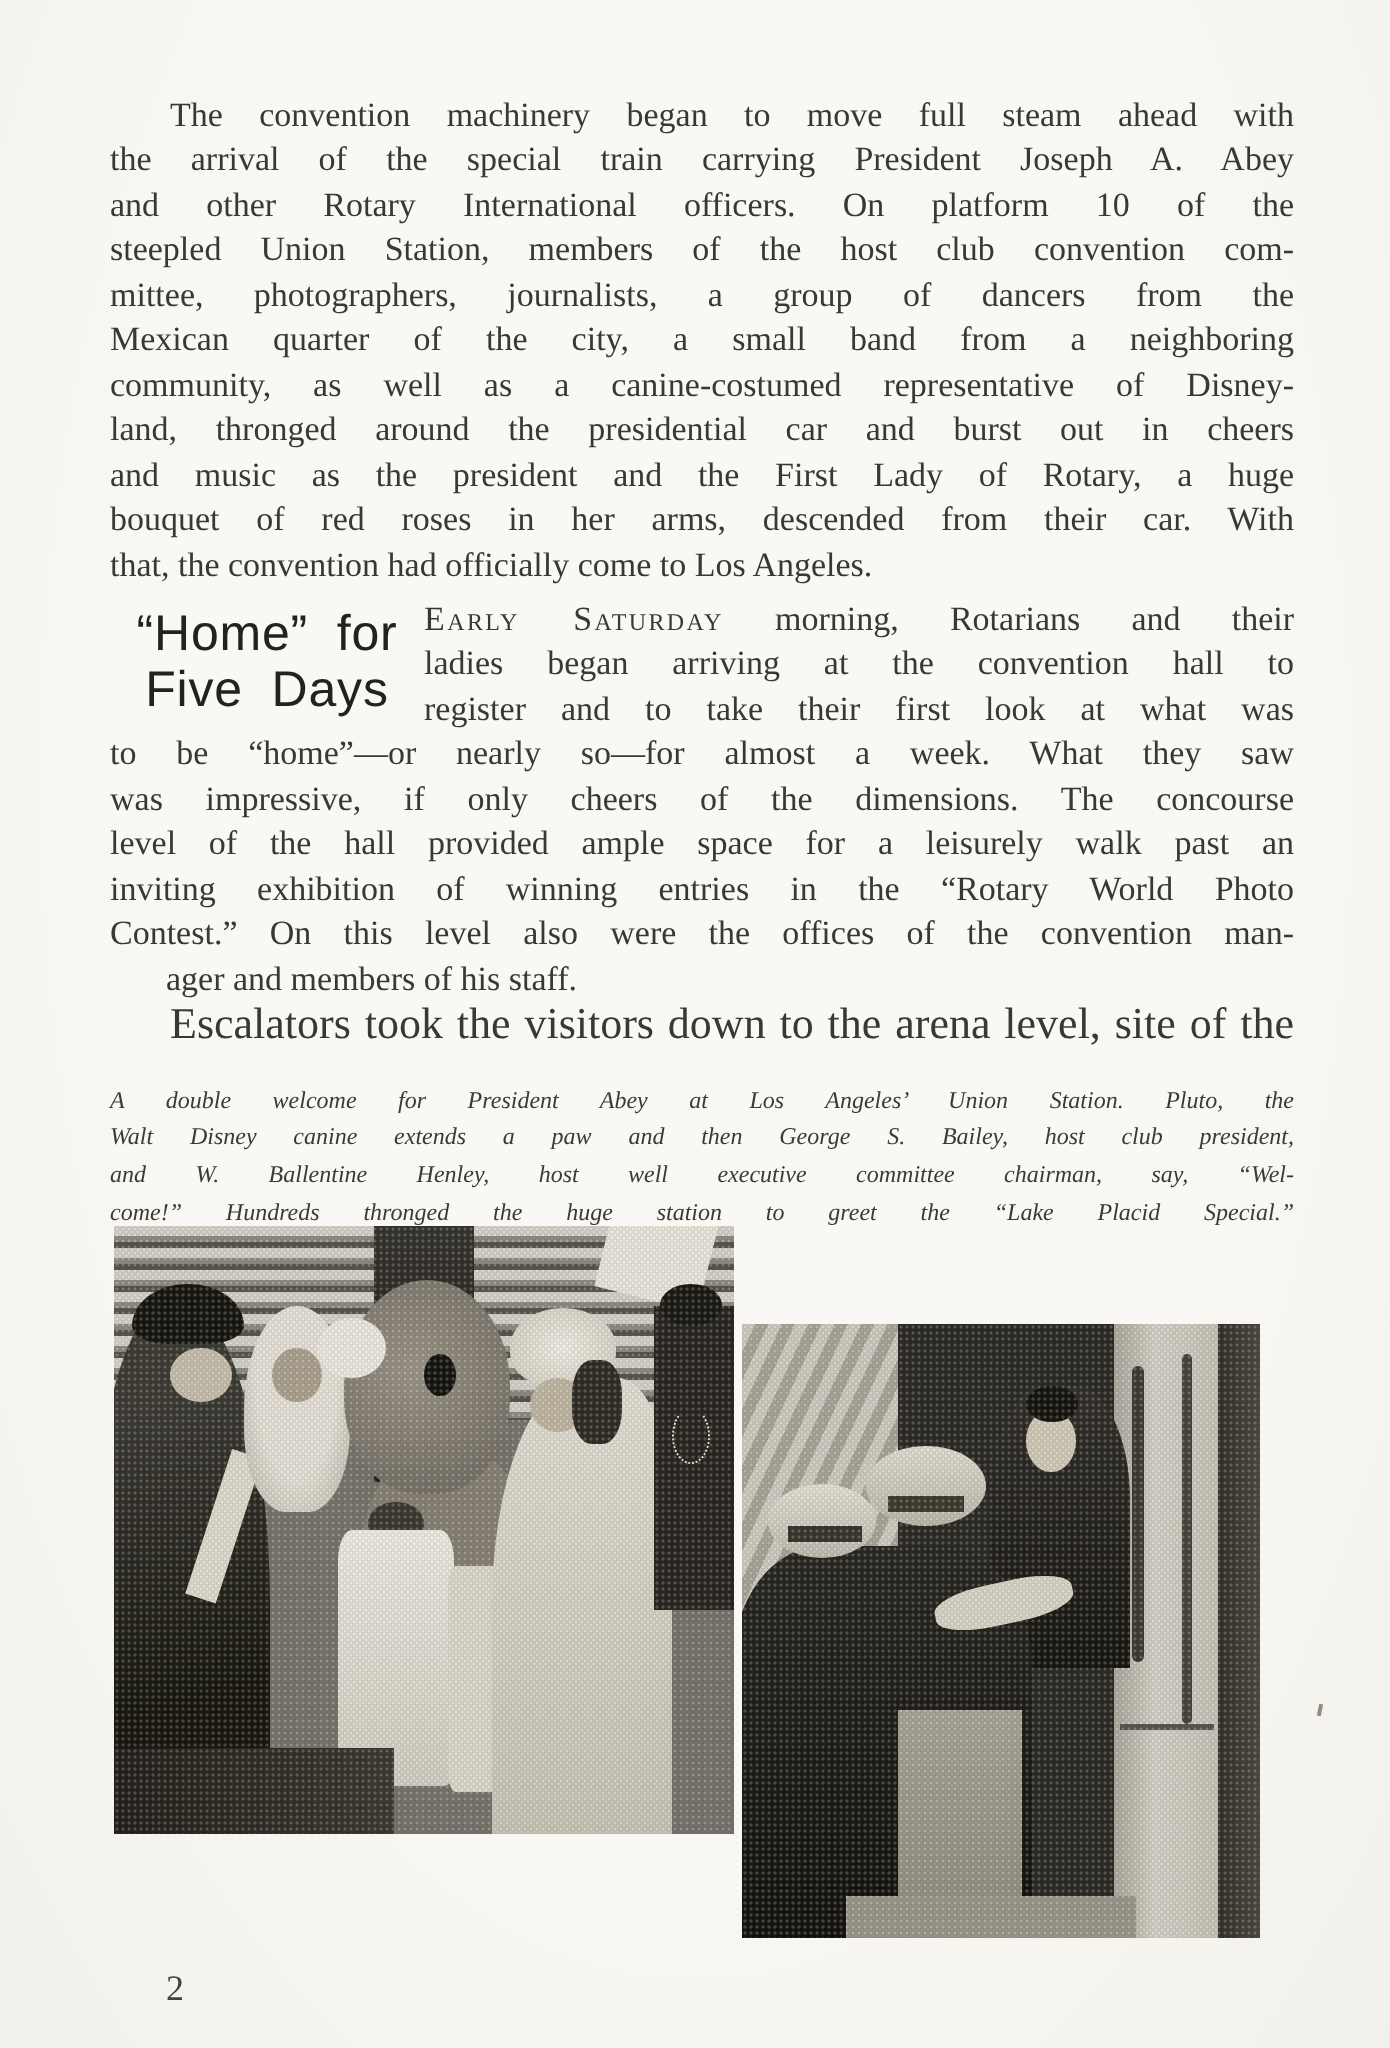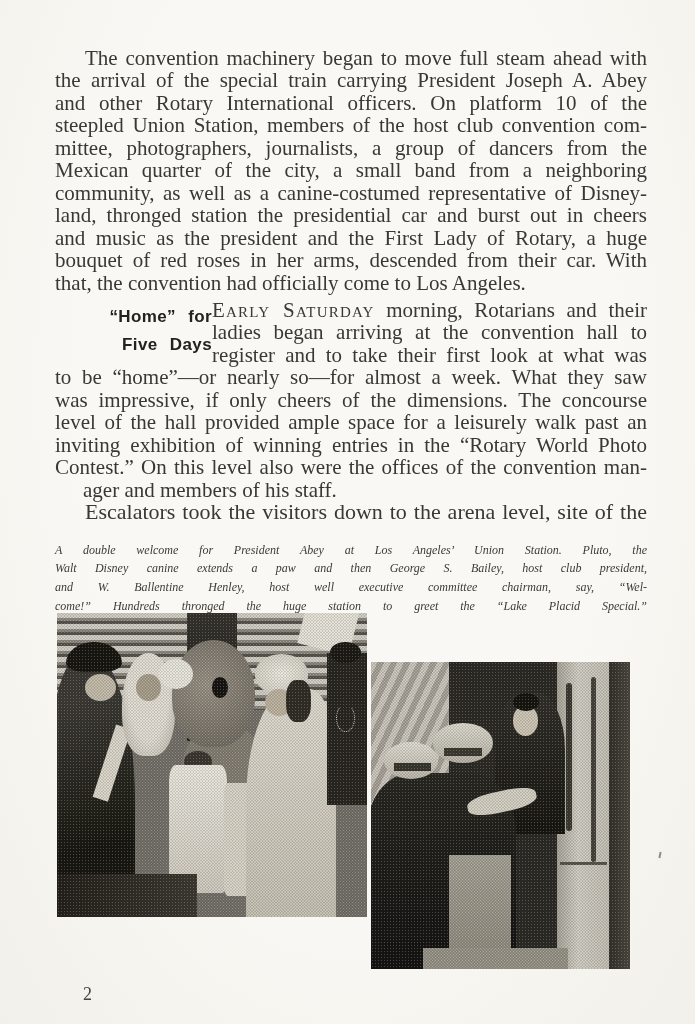--- a/index.html
+++ b/index.html
@@ -15,48 +15,48 @@
     color: #383631;
     overflow: hidden;
   }
   .text-col {
     position: absolute;
     left: 55px; top: 0;
     width: 592px;
   }
   
   .jline {
-    font-size: 21px;
+    font-size: 17px;
     line-height: 22.45px;
     text-align: justify;
     text-align-last: justify;
     white-space: normal;
     color: #3a3832;
   }
   .para1 { margin-top: 47px; }
   .para1 .jline:first-child { text-indent: 30px; }
   .para1 .jline:last-child { text-align-last: left; }
 
   .home-sec { margin-top: 5px; }
   .float-head {
     float: left;
     width: 157px;
     height: 67px;
     padding-top: 4px;
     box-sizing: border-box;
   }
   .hl {
     font-family: "Liberation Sans", sans-serif;
-    font-weight: bold;
-    font-size: 17px;
+    font-weight: normal;
+    font-size: 25px;
     line-height: 28px;
     letter-spacing: 0.4px;
     word-spacing: 7px;
     color: #24221d;
-    text-align: right;
+    text-align: center;
   }
   .sc { font-variant: small-caps; letter-spacing: 1.2px; }
   .home-lines .jline:last-child { text-align-last: left; margin-left: 28px; }
 
   .esc-para {
     font-size: 22px;
     line-height: 22.45px;
     text-align: justify;
     text-align-last: justify;
     text-indent: 30px;
@@ -173,21 +173,21 @@
   <div class="text-col">
 
     <section class="para1">
         <div class="jline">The convention machinery began to move full steam ahead with</div>
         <div class="jline">the arrival of the special train carrying President Joseph A. Abey</div>
         <div class="jline">and other Rotary International officers. On platform 10 of the</div>
         <div class="jline">steepled Union Station, members of the host club convention com-</div>
         <div class="jline">mittee, photographers, journalists, a group of dancers from the</div>
         <div class="jline">Mexican quarter of the city, a small band from a neighboring</div>
         <div class="jline">community, as well as a canine-costumed representative of Disney-</div>
-        <div class="jline">land, thronged station the presidential car and burst out in cheers</div>
+        <div class="jline">land, thronged around the presidential car and burst out in cheers</div>
         <div class="jline">and music as the president and the First Lady of Rotary, a huge</div>
         <div class="jline">bouquet of red roses in her arms, descended from their car. With</div>
         <div class="jline">that, the convention had officially come to Los Angeles.</div>
       </section>
 
     <section class="home-sec">
       <div class="float-head">
         <div class="hl">“Home” for</div>
         <div class="hl">Five Days</div>
       </div>

